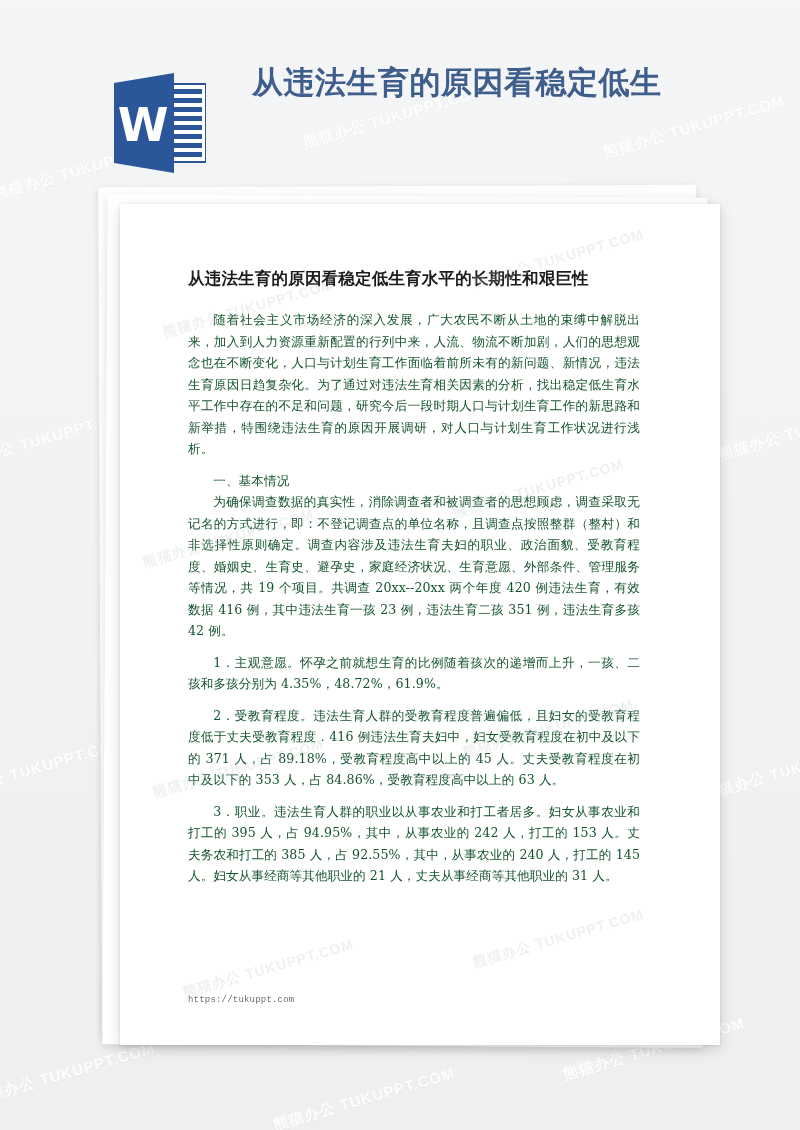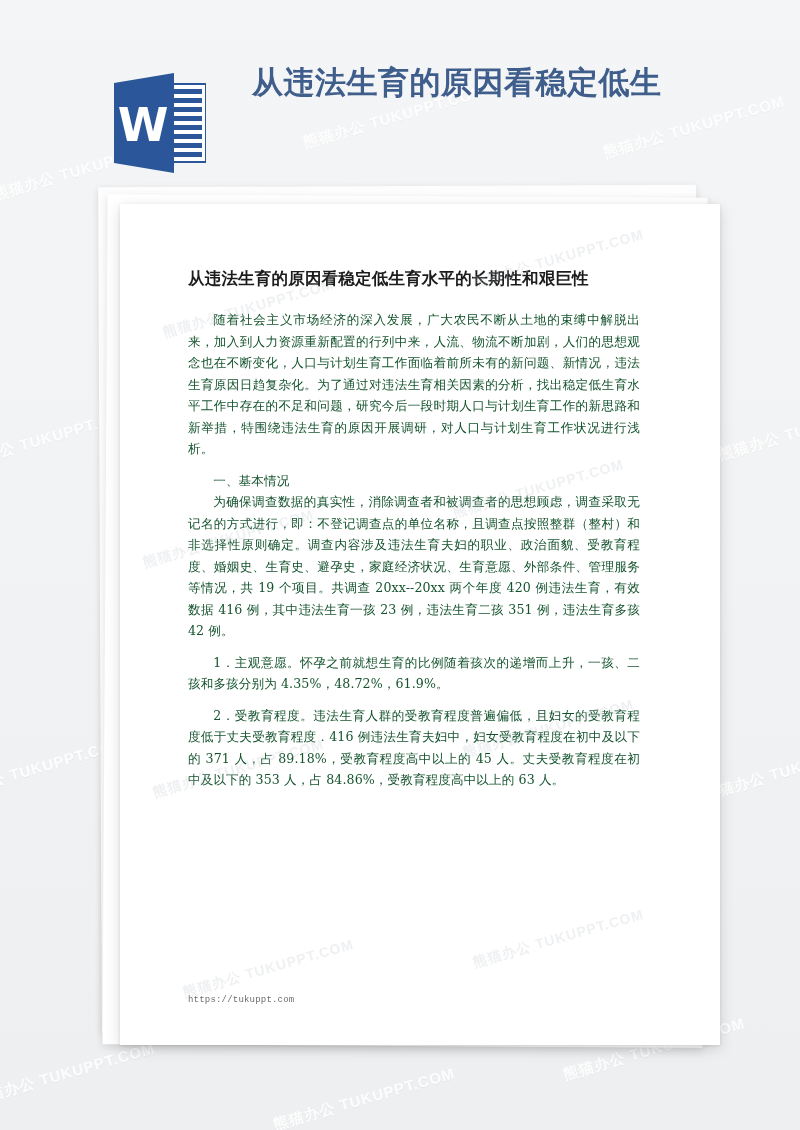--- a/index.html
+++ b/index.html
@@ -202,20 +202,21 @@
   <div class="sheet-back1"></div>
 
   <div class="sheet-main">
     <div class="doc-inner">
       <h1 class="doc-title">从违法生育的原因看稳定低生育水平的长期性和艰巨性</h1>
       <p class="doc-p">随着社会主义市场经济的深入发展，广大农民不断从土地的束缚中解脱出来，加入到人力资源重新配置的行列中来，人流、物流不断加剧，人们的思想观念也在不断变化，人口与计划生育工作面临着前所未有的新问题、新情况，违法生育原因日趋复杂化。为了通过对违法生育相关因素的分析，找出稳定低生育水平工作中存在的不足和问题，研究今后一段时期人口与计划生育工作的新思路和新举措，特围绕违法生育的原因开展调研，对人口与计划生育工作状况进行浅析。</p>
       <p class="doc-p heading">一、基本情况</p>
       <p class="doc-p">为确保调查数据的真实性，消除调查者和被调查者的思想顾虑，调查采取无记名的方式进行，即：不登记调查点的单位名称，且调查点按照整群（整村）和非选择性原则确定。调查内容涉及违法生育夫妇的职业、政治面貌、受教育程度、婚姻史、生育史、避孕史，家庭经济状况、生育意愿、外部条件、管理服务等情况，共 19 个项目。共调查 20xx--20xx 两个年度 420 例违法生育，有效数据 416 例，其中违法生育一孩 23 例，违法生育二孩 351 例，违法生育多孩 42 例。</p>
       <p class="doc-p">1．主观意愿。怀孕之前就想生育的比例随着孩次的递增而上升，一孩、二孩和多孩分别为 4.35%，48.72%，61.9%。</p>
       <p class="doc-p">2．受教育程度。违法生育人群的受教育程度普遍偏低，且妇女的受教育程度低于丈夫受教育程度．416 例违法生育夫妇中，妇女受教育程度在初中及以下的 371 人，占 89.18%，受教育程度高中以上的 45 人。丈夫受教育程度在初中及以下的 353 人，占 84.86%，受教育程度高中以上的 63 人。</p>
+      <p class="doc-p">3．职业。违法生育人群的职业以从事农业和打工者居多。妇女从事农业和打工的 395 人，占 94.95%，其中，从事农业的 242 人，打工的 153 人。丈夫务农和打工的 385 人，占 92.55%，其中，从事农业的 240 人，打工的 145 人。妇女从事经商等其他职业的 21 人，丈夫从事经商等其他职业的 31 人。</p>
     </div>
     <div class="doc-footer-url">https://tukuppt.com</div>
   </div>
 
   <div class="wm-front tiny" style="left:160px; top:300px;">熊猫办公 TUKUPPT.COM</div>
   <div class="wm-front tiny" style="left:470px; top:250px;">熊猫办公 TUKUPPT.COM</div>
   <div class="wm-front tiny" style="left:140px; top:530px;">熊猫办公 TUKUPPT.COM</div>
   <div class="wm-front tiny" style="left:450px; top:480px;">熊猫办公 TUKUPPT.COM</div>
   <div class="wm-front tiny" style="left:150px; top:760px;">熊猫办公 TUKUPPT.COM</div>
   <div class="wm-front tiny" style="left:460px; top:720px;">熊猫办公 TUKUPPT.COM</div>

